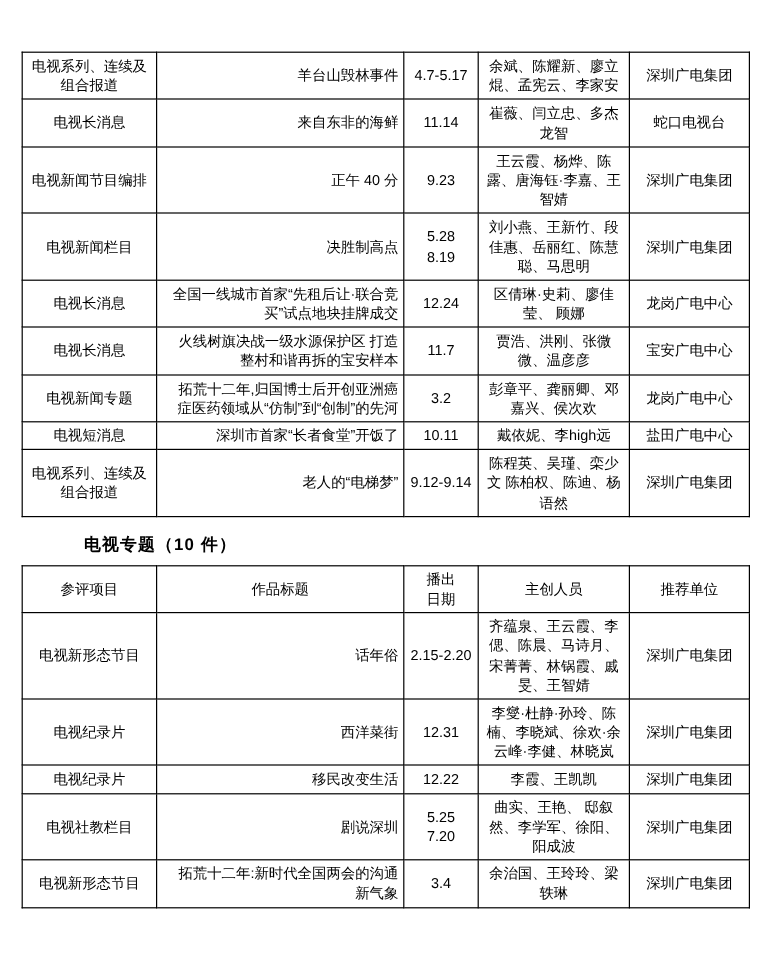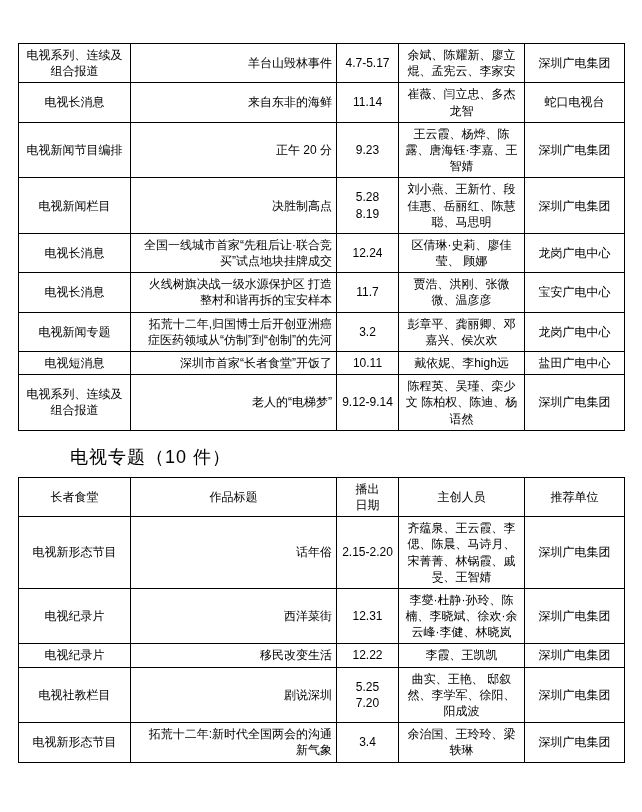--- a/index.html
+++ b/index.html
@@ -42,22 +42,22 @@
     text-align: right;
     padding-left: 6px;
   }
   .col-a { width: 112px; }
   .col-b { width: 206px; }
   .col-c { width: 62px; }
   .col-d { width: 126px; }
   .col-e { width: 100px; }
 
   .section-title {
-    font-size: 18px;
-    font-weight: normal;
+    font-size: 14px;
+    font-weight: bold;
     margin: 14px 0 8px 52px;
     letter-spacing: 1px;
   }
   .head-row td {
     font-weight: bold;
   }
 </style>
 </head>
 <body>
 
@@ -81,21 +81,21 @@
       </tr>
       <tr>
         <td>电视长消息</td>
         <td class="left">来自东非的海鲜</td>
         <td>11.14</td>
         <td>崔薇、闫立忠、多杰龙智</td>
         <td>蛇口电视台</td>
       </tr>
       <tr>
         <td>电视新闻节目编排</td>
-        <td class="left">正午 20 分</td>
+        <td class="left">正午 40 分</td>
         <td>9.23</td>
         <td>王云霞、杨烨、陈露、唐海钰·李嘉、王智婧</td>
         <td>深圳广电集团</td>
       </tr>
       <tr>
         <td>电视新闻栏目</td>
         <td class="left">决胜制高点</td>
         <td style="white-space: pre-line">5.28
 8.19</td>
         <td>刘小燕、王新竹、段佳惠、岳丽红、陈慧聪、马思明</td>
@@ -144,21 +144,21 @@
   <table class="doc-table">
     <colgroup>
       <col class="col-a">
         <col class="col-b">
         <col class="col-c">
         <col class="col-d">
         <col class="col-e">
     </colgroup>
     <tbody>
       <tr class="head-row">
-        <td>长者食堂</td>
+        <td>参评项目</td>
         <td>作品标题</td>
         <td style="white-space: pre-line">播出
 日期</td>
         <td>主创人员</td>
         <td>推荐单位</td>
       </tr>
       <tr>
         <td>电视新形态节目</td>
         <td class="left">话年俗</td>
         <td style="white-space: pre-line">2.15-2.20</td>

